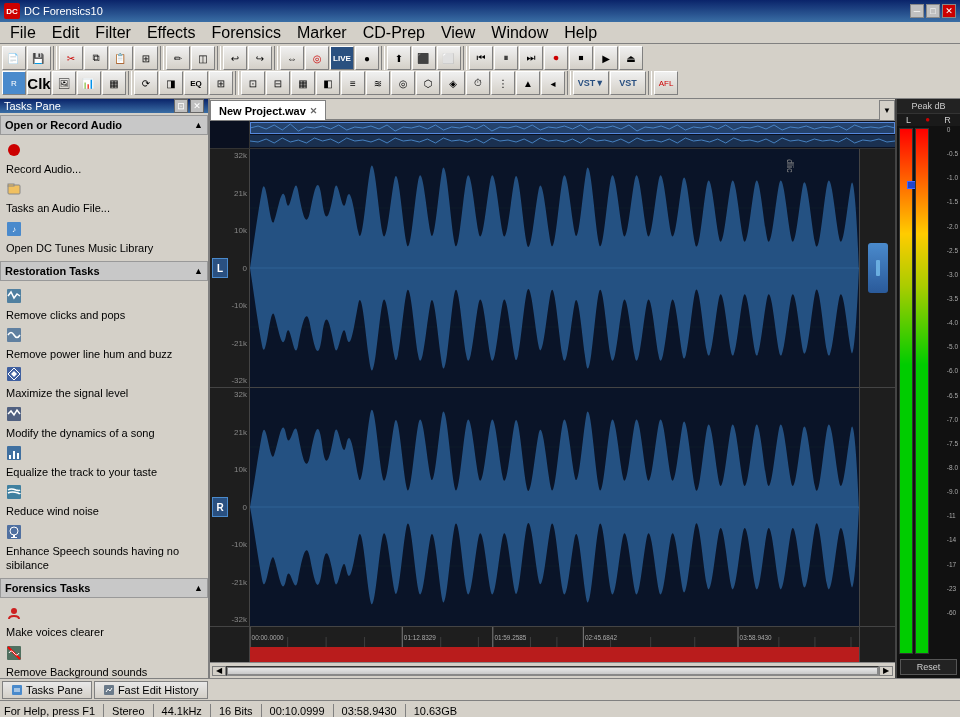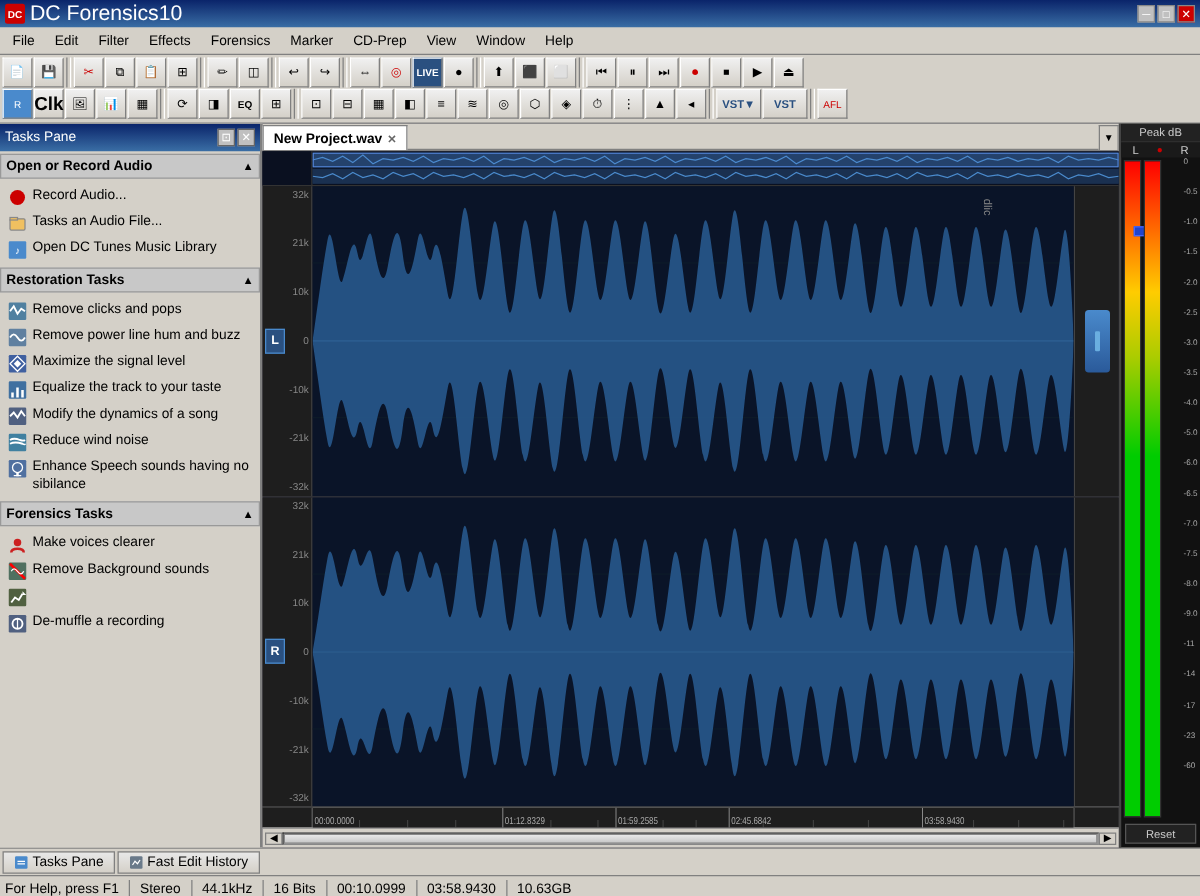--- a/index.html
+++ b/index.html
@@ -2,47 +2,47 @@
 <html><head>
   <meta charset="utf-8">
   <style>
     * { margin: 0; padding: 0; box-sizing: border-box; }
     body { width: 960px; height: 717px; overflow: hidden; font-family: 'Segoe UI', Arial, sans-serif; font-size: 11px; background: #d4d0c8; color: #000; }
 
     
     .title-bar { height: 22px; background: linear-gradient(to bottom, #0a246a, #3a6ea5); display: flex; align-items: center; justify-content: space-between; padding: 0 4px; color: #fff; }
     .title-bar-left { display: flex; align-items: center; gap: 4px; }
     .title-bar-logo { width: 16px; height: 16px; background: #c00; border-radius: 2px; display: flex; align-items: center; justify-content: center; font-size: 8px; color: #fff; font-weight: bold; }
-    .title-bar-title { font-size: 17px; }
+    .title-bar-title { font-size: 11px; }
     .title-bar-controls { display: flex; gap: 2px; }
     .title-btn { width: 14px; height: 14px; background: #c0c0c0; border: 1px solid #888; font-size: 9px; display: flex; align-items: center; justify-content: center; cursor: pointer; }
     .title-btn.close { background: #c00; color: #fff; }
 
     
     .menu-bar { height: 22px; background: #d4d0c8; display: flex; align-items: center; padding: 0 2px; border-bottom: 1px solid #808080; }
-    .menu-item { padding: 2px 8px; font-size: 11px; cursor: pointer; }
+    .menu-item { padding: 2px 8px; font-size: 16px; cursor: pointer; }
 
     
     .toolbar-area { background: #d4d0c8; border-bottom: 1px solid #808080; padding: 2px; }
     .toolbar-row { display: flex; align-items: center; gap: 1px; margin-bottom: 1px; flex-wrap: wrap; }
     .tb-btn { width: 24px; height: 24px; background: linear-gradient(to bottom, #f0f0f0, #d4d0c8); border: 1px solid #808080; border-top-color: #fff; border-left-color: #fff; cursor: pointer; display: flex; align-items: center; justify-content: center; font-size: 10px; }
     .tb-sep { width: 4px; height: 24px; border-left: 1px solid #808080; border-right: 1px solid #fff; margin: 0 1px; }
     .tb-btn-wide { width: 36px; height: 24px; background: linear-gradient(to bottom, #f0f0f0, #d4d0c8); border: 1px solid #808080; border-top-color: #fff; border-left-color: #fff; cursor: pointer; display: flex; align-items: center; justify-content: center; font-size: 9px; font-weight: bold; }
 
     
     .tasks-pane { width: 210px; background: #d4d0c8; border-right: 2px solid #808080; overflow-y: auto; display: flex; flex-direction: column; }
     .tasks-pane-header { height: 22px; background: linear-gradient(to bottom, #0a246a, #3a6ea5); display: flex; align-items: center; justify-content: space-between; padding: 0 4px; color: #fff; font-size: 11px; }
     .tasks-pane-header-controls { display: flex; gap: 2px; }
     .pane-btn { width: 14px; height: 14px; background: #c0c0c0; border: 1px solid #666; font-size: 9px; display: flex; align-items: center; justify-content: center; cursor: pointer; }
 
     .section-header { background: #c8c8c8; border: 1px solid #999; padding: 3px 4px; font-weight: bold; font-size: 11px; display: flex; align-items: center; justify-content: space-between; cursor: pointer; margin: 2px 0; }
     .section-arrow { font-size: 9px; }
 
     .task-section { padding: 2px 0; }
-    .task-item { display: flex; align-items: flex-start; gap: 4px; padding: 2px 6px; cursor: pointer; line-height: 1.3; }
+    .task-item { display: flex; align-items: flex-start; gap: 4px; padding: 2px 6px; cursor: pointer; line-height: 1.3; flex-direction: column; }
     .task-icon { width: 16px; height: 16px; flex-shrink: 0; margin-top: 1px; display: flex; align-items: center; justify-content: center; }
     .task-label { font-size: 11px; }
     .scroll-arrow { width: 14px; height: 10px; background: #d4d0c8; border: 1px solid #808080; display: flex; align-items: center; justify-content: center; font-size: 8px; cursor: pointer; }
   </style>
 </head>
 <body>
 
 <div class="title-bar">
   <div class="title-bar-left">
     <div class="title-bar-logo">
@@ -209,36 +209,36 @@
               <rect x="1" y="1" width="14" height="14" rx="1" fill="#4060a0"></rect>
               <polygon points="8,2 14,8 8,14 2,8" fill="none" stroke="#fff" stroke-width="1"></polygon>
               <polygon points="8,5 11,8 8,11 5,8" fill="#fff"></polygon>
             </svg>
           </div>
         <span class="task-label">Maximize the signal level</span>
       </div>
       <div class="task-item">
         <div class="task-icon">
             <svg width="16" height="16">
+              <rect x="1" y="1" width="14" height="14" rx="1" fill="#506080"></rect>
+              <path d="M2,8 L5,5 L8,9 L11,4 L14,8" stroke="#fff" stroke-width="1.5" fill="none"></path>
+            </svg>
+          </div>
+        <span class="task-label">Modify the dynamics of a song</span>
+      </div>
+      <div class="task-item">
+        <div class="task-icon">
+            <svg width="16" height="16">
               <rect x="1" y="1" width="14" height="14" rx="1" fill="#4070a0"></rect>
               <rect x="3" y="10" width="2" height="4" fill="#fff"></rect>
               <rect x="7" y="6" width="2" height="8" fill="#fff"></rect>
               <rect x="11" y="8" width="2" height="6" fill="#fff"></rect>
             </svg>
           </div>
         <span class="task-label">Equalize the track to your taste</span>
-      </div>
-      <div class="task-item">
-        <div class="task-icon">
-            <svg width="16" height="16">
-              <rect x="1" y="1" width="14" height="14" rx="1" fill="#506080"></rect>
-              <path d="M2,8 L5,5 L8,9 L11,4 L14,8" stroke="#fff" stroke-width="1.5" fill="none"></path>
-            </svg>
-          </div>
-        <span class="task-label">Modify the dynamics of a song</span>
       </div>
       <div class="task-item">
         <div class="task-icon">
             <svg width="16" height="16">
               <rect x="1" y="1" width="14" height="14" rx="1" fill="#4080a0"></rect>
               <path d="M2,6 Q5,4 10,6 Q13,7 14,6" stroke="#fff" stroke-width="1.5" fill="none"></path>
               <path d="M2,9 Q6,7 12,9 Q14,10 14,9" stroke="#fff" stroke-width="1.5" fill="none"></path>
             </svg>
           </div>
         <span class="task-label">Reduce wind noise</span>
@@ -389,21 +389,21 @@
           <path d="M0,115 C5,95 10,65 15,45 C20,25 25,75 30,65 C35,55 40,25 45,45 C50,65 55,25 60,45 C65,65 70,85 75,65 C80,45 85,25 90,55 C95,85 100,65 105,45 C110,25 115,75 120,55 C125,35 130,65 135,85 C140,105 145,45 150,25 C155,5 160,65 165,85 C170,105 175,55 180,35 C185,15 190,75 195,95 C200,115 205,55 210,35 C215,15 220,65 225,85 C230,105 235,45 240,25 C245,10 250,75 255,95 C260,115 265,55 270,35 C275,15 280,65 285,85 C290,105 295,55 300,35 C305,15 310,65 315,85 C320,105 325,55 330,35 C335,15 340,75 345,95 C350,115 355,65 360,45 C365,25 370,75 375,95 C380,115 385,55 390,35 C395,15 400,65 405,85 C410,105 415,45 420,25 C425,10 430,75 435,95 C440,115 445,55 450,35 C455,15 460,65 465,85 C470,105 475,55 480,35 C485,15 490,65 495,85 C500,105 505,55 510,35 C515,15 520,65 525,85 C530,105 535,55 540,35 C545,20 550,75 555,95 C560,115 565,60 570,40 C575,20 580,70 585,90 C590,110 595,60 600,40 C605,20 610,70 615,90 C620,110 625,60 630,40 C635,20 640,70 645,90 C650,110 655,60 660,40 C665,20 670,70 675,90 C680,110 685,60 690,40 C695,25 700,75 705,95 C710,115 715,60 720,40 C725,20 730,70 735,90 C740,110 745,60 750,40 C755,20 760,115 760,115 Z" fill="#2a6098" opacity="0.8"></path>
           <path d="M0,115 C5,135 10,165 15,185 C20,205 25,155 30,165 C35,175 40,205 45,185 C50,165 55,205 60,185 C65,165 70,145 75,165 C80,185 85,205 90,175 C95,145 100,165 105,185 C110,205 115,155 120,175 C125,195 130,165 135,145 C140,125 145,185 150,205 C155,225 160,165 165,145 C170,125 175,175 180,195 C185,215 190,155 195,135 C200,115 205,175 210,195 C215,215 220,165 225,145 C230,125 235,185 240,205 C245,220 250,155 255,135 C260,115 265,175 270,195 C275,215 280,165 285,145 C290,125 295,175 300,195 C305,215 310,165 315,145 C320,125 325,175 330,195 C335,215 340,155 345,135 C350,115 355,165 360,185 C365,205 370,155 375,135 C380,115 385,175 390,195 C395,215 400,165 405,145 C410,125 415,185 420,205 C425,220 430,155 435,135 C440,115 445,175 450,195 C455,215 460,165 465,145 C470,125 475,175 480,195 C485,215 490,165 495,145 C500,125 505,175 510,195 C515,215 520,165 525,145 C530,125 535,175 540,195 C545,210 550,155 555,135 C560,115 565,170 570,190 C575,210 580,160 585,140 C590,120 595,170 600,190 C605,210 610,160 615,140 C620,120 625,170 630,190 C635,210 640,160 645,140 C650,120 655,170 660,190 C665,210 670,160 675,140 C680,120 685,170 690,190 C695,205 700,155 705,135 C710,115 715,170 720,190 C725,210 730,160 735,140 C740,120 745,170 750,190 C755,210 760,115 760,115 Z" fill="#2a6098" opacity="0.8"></path>
           <line x1="0" y1="115" x2="760" y2="115" stroke="#4a8acc" stroke-width="0.5" opacity="0.5"></line>
         </svg>
       </div>
 
       <div style="width:36px; background:#1e1e1e; border-left:1px solid #444; display:flex; align-items:center; justify-content:center;">
       </div>
     </div>
 
-    <div style="height:17px; background:#737373; border-top:1px solid #444; display:flex;">
+    <div style="height:36px; background:#b91c1c; border-top:1px solid #444; display:flex;">
       <div style="width:40px; background:#1e1e1e; border-right:1px solid #444;"></div>
       <div style="flex:1; position:relative; overflow:hidden;">
         <svg width="100%" height="20" viewBox="0 0 760 20" preserveAspectRatio="none">
           <rect width="760" height="20" fill="#1e1e1e"></rect>
 
           <line x1="0" y1="0" x2="0" y2="20" stroke="#888" stroke-width="1"></line>
           <text x="2" y="13" font-size="8" fill="#aaa">00:00.0000</text>
           <line x1="190" y1="0" x2="190" y2="20" stroke="#888" stroke-width="1"></line>
           <text x="192" y="13" font-size="8" fill="#aaa">01:12.8329</text>
           <line x1="303" y1="0" x2="303" y2="20" stroke="#888" stroke-width="1"></line>

